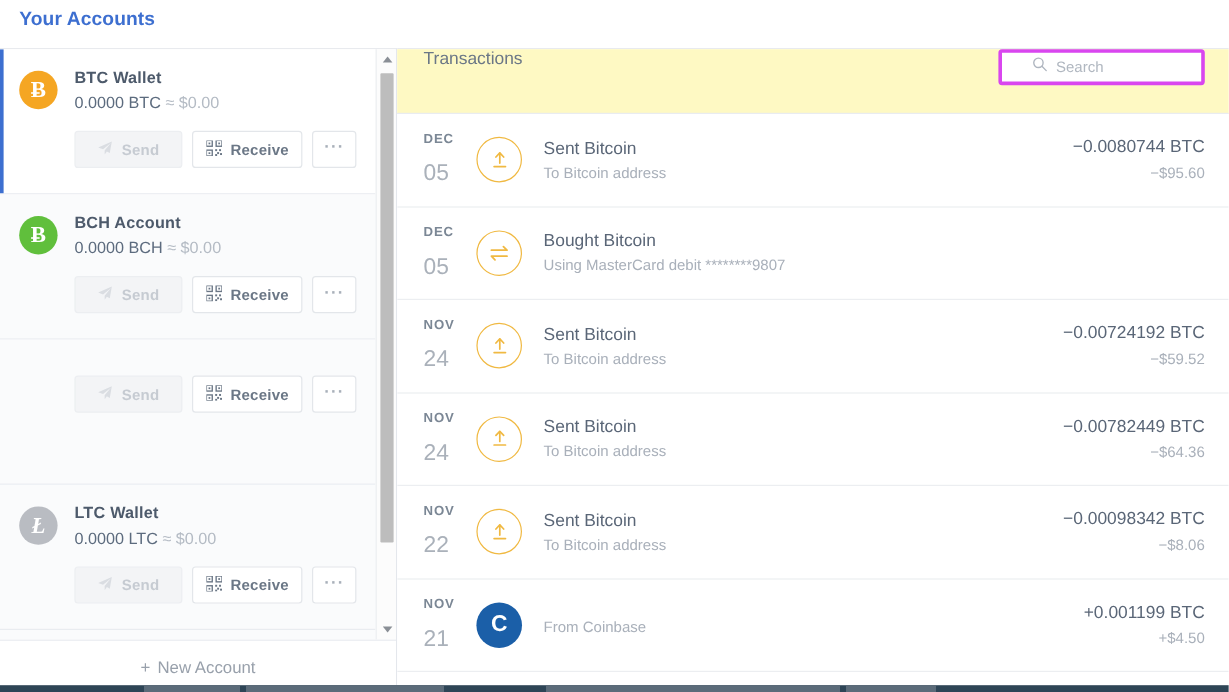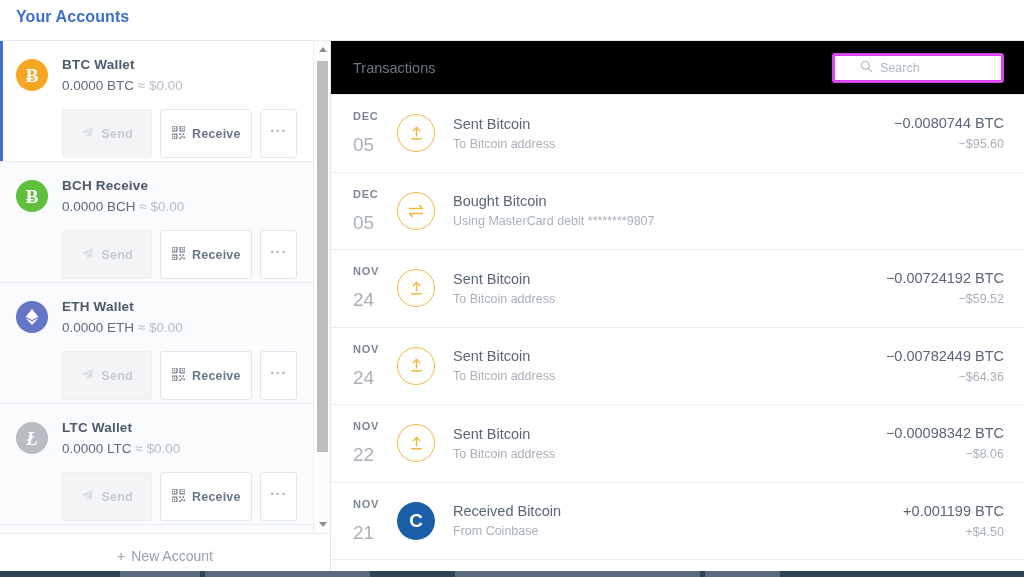--- a/index.html
+++ b/index.html
@@ -57,21 +57,21 @@
   .coin.eth { background: #6675c5; }
   .coin.ltc { background: #b9bcc2; }
   .coin svg { display:block; }
   .acct-text { margin-left: 14px; padding-top: 2px; }
   .acct-name { font-size: 13.5px; color: #4d5a6b; font-weight: bold; letter-spacing:.2px; }
   .acct-bal { font-size: 13.5px; color: #5c6b7e; margin-top: 6px; }
   .acct-bal .fiat { color: #b4bbc4; }
 
   .acct-actions { display: flex; gap: 8px; padding: 16px 16px 0 62px; }
   .btn {
-    height: 49px; border: 1px solid #e3e6ea; border-radius: 3px;
+    height: 31px; border: 1px solid #e3e6ea; border-radius: 3px;
     background: #ffffff; display: flex; align-items: center; justify-content: center;
     gap: 7px; font-size: 12.5px; font-weight: bold; color: #6b7786;
     cursor: pointer; letter-spacing: .2px;
   }
   .btn.send { width: 99px; background: #f3f4f6; border-color: #eceef1; color: #c6cbd2; }
   .btn.send svg { opacity: .55; }
   .btn.receive { width: 101px; }
   .btn.more { width: 40px; color: #a9b0ba; font-size: 14px; letter-spacing: 1px; padding-bottom:5px;}
 
   
@@ -103,22 +103,22 @@
     font-size: 14px; color: #98a0ab; cursor: pointer; gap: 6px;
   }
 
   
   .tx-panel {
     position: absolute; left: 331px; top: 40px; right: 0; bottom: 0;
     background: #ffffff; border-top: 1px solid #e8eaee;
   }
   .tx-header {
     height: 54px; border-bottom: 1px solid #e9ecf0;
-    display: flex; align-items: center; justify-content: space-between;
-    padding: 0 20px 0 22px; background: #000000;
+    display: flex; align-items: flex-start; justify-content: space-between;
+    padding: 0 20px 0 22px; background: #fef9c3;
   }
   .tx-title { font-size: 14.5px; color: #6b7786; }
   .search-box {
     width: 172px; height: 30px; border: 3px solid #d946ef; border-radius: 3px;
     background: #fff; display: flex; align-items: center; gap: 7px; padding: 0 25px;
   }
   .search-box input {
     border: 0; outline: 0; font-size: 12.5px; color: #8e96a1;
     font-family: "Liberation Sans", sans-serif; background: transparent; width: 100%;
   }
@@ -200,21 +200,21 @@
             </div>
             <div class="btn more">···</div>
           </div>
         </div>
         <div class="acct">
           <div class="acct-head">
             <div class="coin bch">
               <span style="font-family:'Liberation Serif',serif;font-weight:bold;font-size:19px;line-height:1;color:#fff">Ƀ</span>
             </div>
             <div class="acct-text">
-              <div class="acct-name">BCH Receive</div>
+              <div class="acct-name">BCH Account</div>
               <div class="acct-bal"><span>0.0000 BCH</span> <span class="fiat">≈</span> <span class="fiat">$0.00</span></div>
             </div>
           </div>
           <div class="acct-actions">
             <div class="btn send">
               <span><svg width="13" height="13" viewBox="0 0 16 16">
                   <path d="M15 1 1 7.2l5 1.9L14 2.6 7.6 10.3l.1 4.2 2.2-3.1 3 1.6z" fill="#c6cbd2"></path>
                 </svg></span>
               <span>Send</span>
             </div>
@@ -231,32 +231,20 @@
                   <rect x="11" y="12" width="2" height="2"></rect>
                   <rect x="14" y="13" width="2" height="2"></rect>
                   <rect x="9" y="14" width="2" height="2"></rect>
                 </svg></span>
               <span>Receive</span>
             </div>
             <div class="btn more">···</div>
           </div>
         </div>
         <div class="acct">
-          <div class="acct-head">
-            <div class="coin eth">
-              <svg width="16" height="18" viewBox="0 0 16 20">
-                <polygon points="8,1 15,10 8,13.2 1,10" fill="#fff"></polygon>
-                <polygon points="8,14.6 15,11.4 8,19 1,11.4" fill="#fff"></polygon>
-              </svg>
-            </div>
-            <div class="acct-text">
-              <div class="acct-name">ETH Wallet</div>
-              <div class="acct-bal"><span>0.0000 ETH</span> <span class="fiat">≈</span> <span class="fiat">$0.00</span></div>
-            </div>
-          </div>
           <div class="acct-actions">
             <div class="btn send">
               <span><svg width="13" height="13" viewBox="0 0 16 16">
                   <path d="M15 1 1 7.2l5 1.9L14 2.6 7.6 10.3l.1 4.2 2.2-3.1 3 1.6z" fill="#c6cbd2"></path>
                 </svg></span>
               <span>Send</span>
             </div>
             <div class="btn receive">
               <span><svg width="13" height="13" viewBox="0 0 16 16" fill="#6b7786">
                   <rect x="0" y="0" width="6" height="6" fill="none" stroke="#6b7786" stroke-width="1.4"></rect>
@@ -446,21 +434,20 @@
         </div>
         <div class="tx-row">
           <div class="tx-date">
             <div class="tx-mon">NOV</div>
             <div class="tx-day">21</div>
           </div>
           <div class="tx-icon coinbase">
             <span style="font-family:'Liberation Sans',sans-serif;font-weight:bold;font-size:19px;color:#fff;line-height:1">C</span>
           </div>
           <div class="tx-body">
-            <div class="tx-name">Received Bitcoin</div>
             <div class="tx-sub">From Coinbase</div>
           </div>
           <div class="tx-amt">
             <div class="tx-crypto">+0.001199 BTC</div>
             <div class="tx-fiat">+$4.50</div>
           </div>
         </div>
       </div>
   </div>
 

